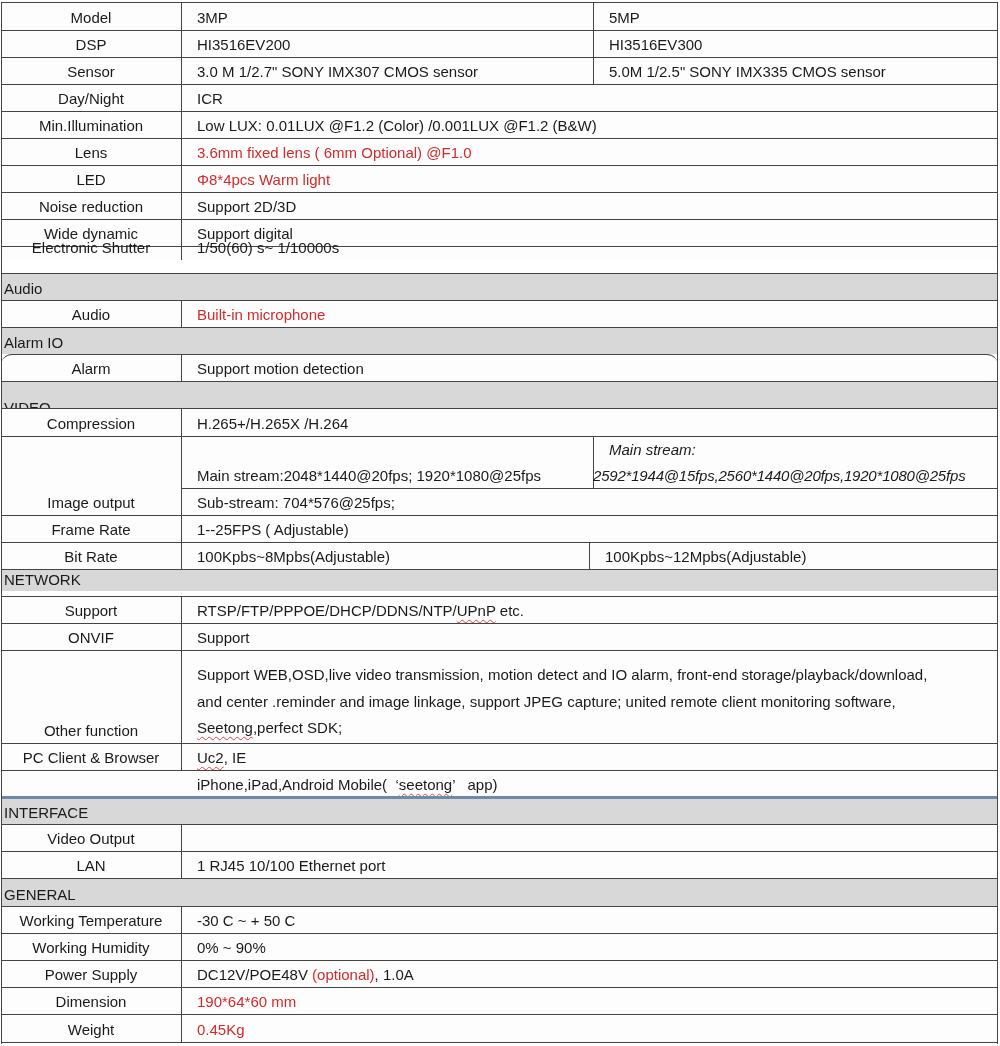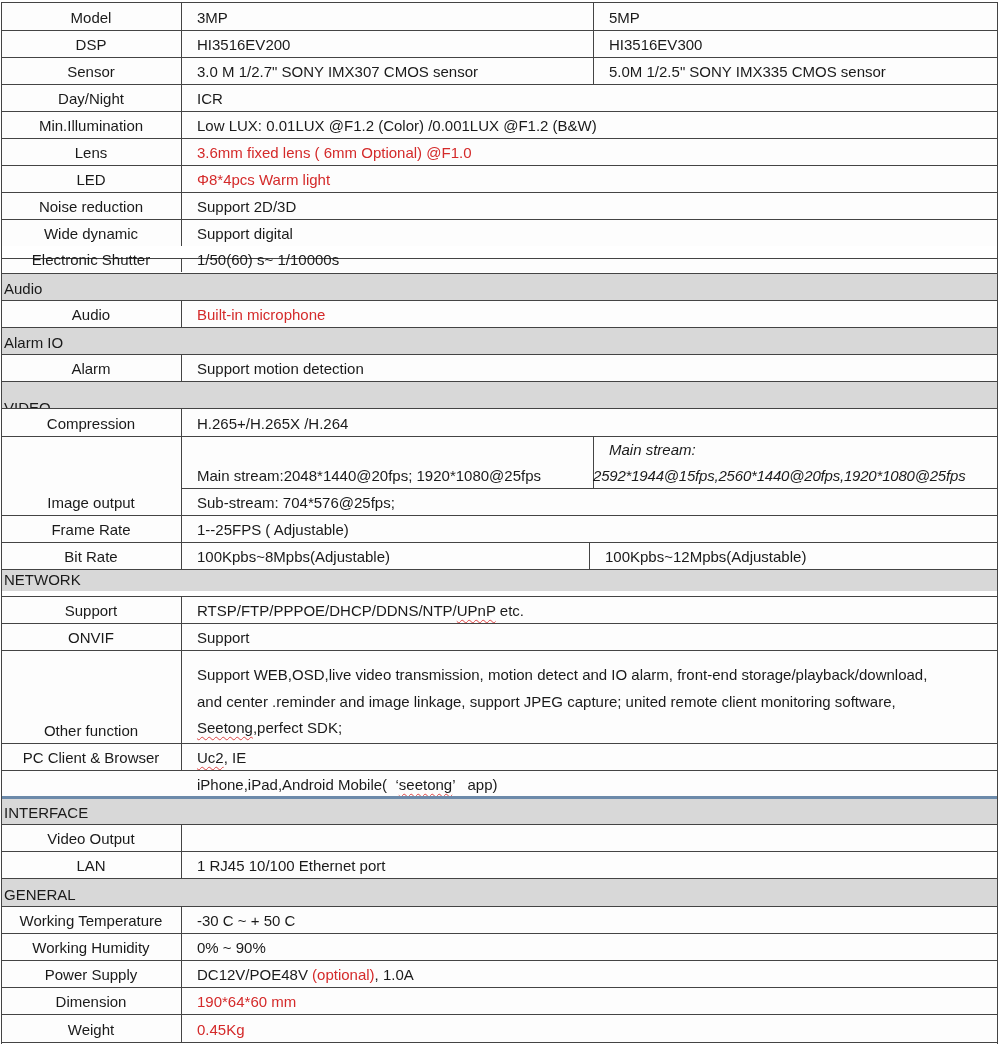--- a/index.html
+++ b/index.html
@@ -115,21 +115,21 @@
 
   <div class="row" style="top:219px;height:27px;">
     <div class="cell c-label">
         <span>Wide dynamic</span>
       </div>
     <div class="cell c-val">
         <span class="v">Support digital</span>
       </div>
   </div>
 
-  <div class="row" style="top:258px;height:14px;">
+  <div class="row" style="top:246px;height:14px;">
     <div class="cell c-label">
         <span>Electronic Shutter</span>
       </div>
     <div class="cell c-val">
         <span class="v">1/50(60) s~ 1/10000s</span>
       </div>
   </div>
 
   <div class="row section" style="top:273px;height:27px;">
     <span class="sec-label">Audio</span>
@@ -141,21 +141,21 @@
       </div>
     <div class="cell c-val">
         <span class="v red">Built-in microphone</span>
       </div>
   </div>
 
   <div class="row section" style="top:327px;height:27px;">
     <span class="sec-label">Alarm IO</span>
   </div>
 
-  <div class="row" style="top:354px;height:27px;">
+  <div class="row" style="top:354px;height:27px;border-radius:11px;">
     <div class="cell c-label">
         <span>Alarm</span>
       </div>
     <div class="cell c-val">
         <span class="v">Support motion detection</span>
       </div>
   </div>
 
   <div class="row section" style="top:381px;height:38px;">
     <span class="sec-label">VIDEO</span>

